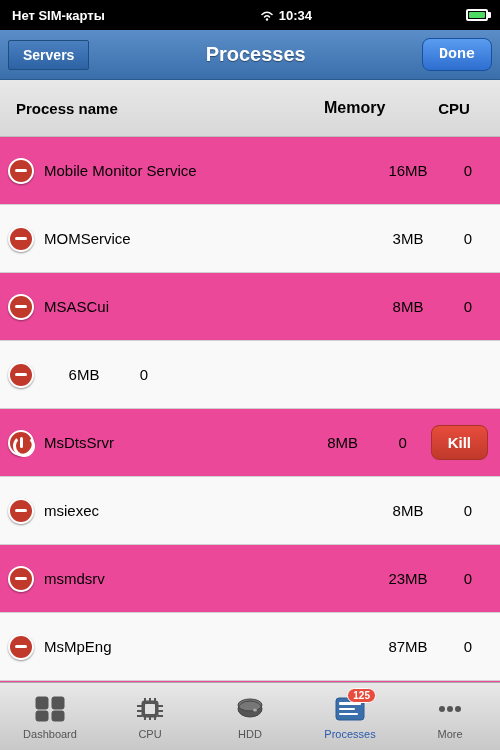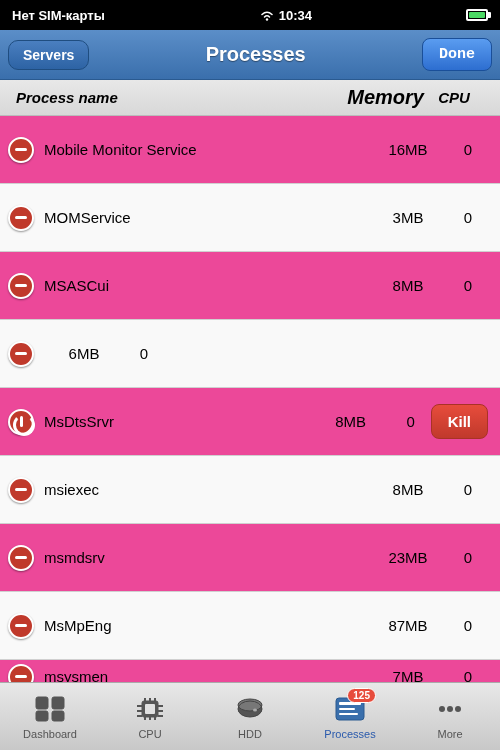--- a/index.html
+++ b/index.html
@@ -65,21 +65,21 @@
       display: flex;
       align-items: center;
       justify-content: space-between;
       padding: 0 8px;
       height: 50px;
       flex-shrink: 0;
     }
     .nav-bar .back-btn {
       background: linear-gradient(to bottom, #4a7fc0, #2d63a4);
       border: 1px solid #1f4d80;
-      border-radius: 10px;
+      border-radius: 2px;
       color: #fff;
       font-size: 14px;
       font-weight: 600;
       padding: 6px 14px;
       cursor: pointer;
     }
     .nav-bar .title {
       color: #fff;
       font-size: 20px;
       font-weight: 700;
@@ -97,34 +97,33 @@
       font-family: Liberation Mono, monospace;
     }
 
     
     .table-header {
       background: linear-gradient(to bottom, #e8e8e8, #d8d8d8);
       border-bottom: 1px solid #bbb;
       display: flex;
       align-items: center;
       padding: 14px 16px;
-      height: 36px;
+      height: 57px;
       flex-shrink: 0;
-      font-style: italic;
     }
     .table-header .col-name {
       flex: 1;
       font-size: 15px;
       font-weight: 700;
       color: #000;
     }
     .table-header .col-memory {
       width: 100px;
-      text-align: right;
-      font-size: 20px;
+      text-align: left;
+      font-size: 16px;
       font-weight: 700;
       color: #000;
     }
     .table-header .col-cpu {
       width: 60px;
       text-align: center;
       font-size: 15px;
       font-weight: 700;
       color: #000;
     }
@@ -217,21 +216,21 @@
     }
     .kill-btn {
       background: linear-gradient(to bottom, #e74c3c, #c0392b);
       border: 1px solid #a93226;
       border-radius: 8px;
       color: #fff;
       font-size: 15px;
       font-weight: 700;
       padding: 8px 16px;
       cursor: pointer;
-      margin-left: 0;
+      margin-left: 8px;
     }
 
     
     .tab-bar {
       background: linear-gradient(to bottom, #e8e8e8, #c8c8c8);
       border-top: 1px solid #aaa;
       display: flex;
       height: 68px;
       flex-shrink: 0;
     }

